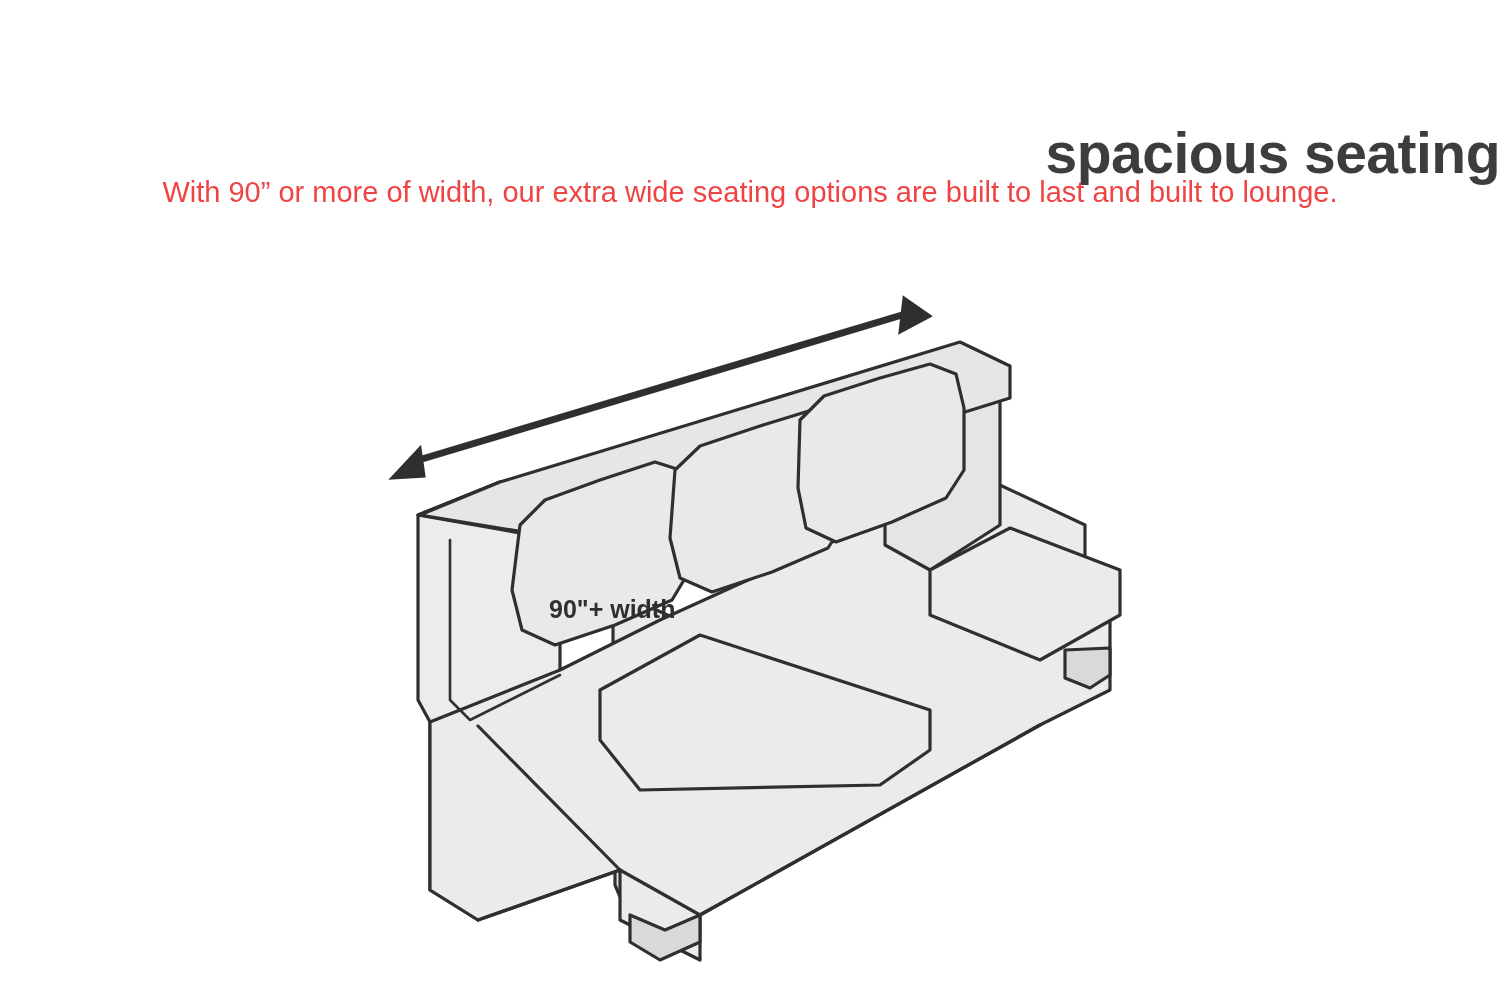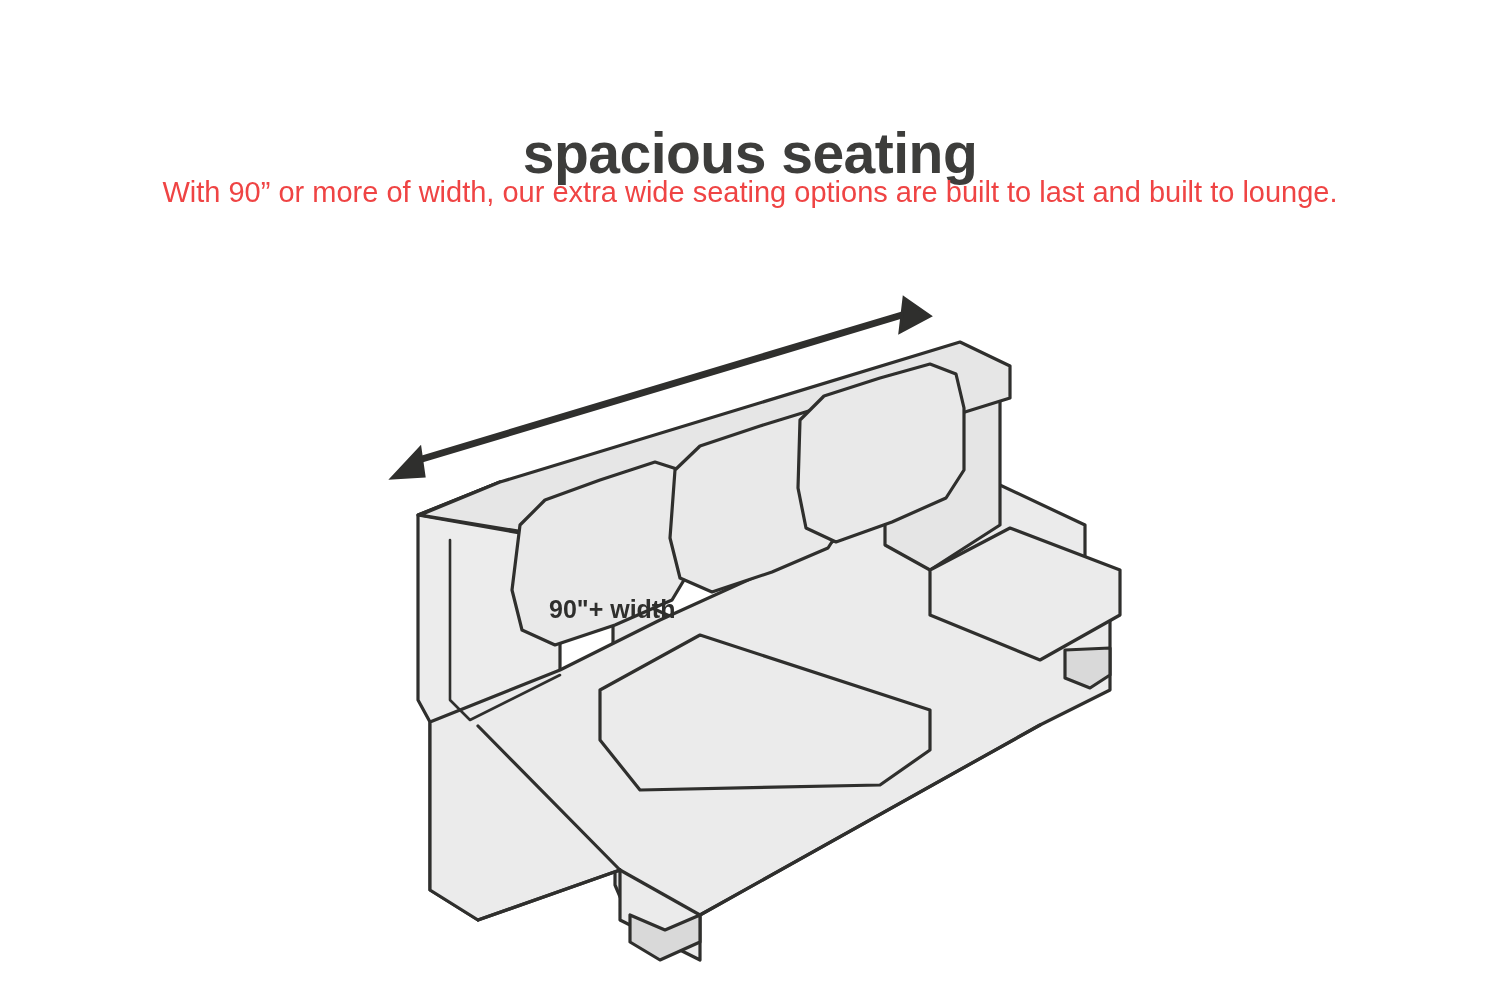--- a/index.html
+++ b/index.html
@@ -17,21 +17,21 @@
   }
   .page {
     position: absolute;
     inset: 0;
   }
   .headline {
     position: absolute;
     top: 86px;
     left: 0;
     width: 1500px;
-    text-align: center;
+    text-align: right;
     font-size: 57px;
     font-weight: bold;
     letter-spacing: -0.5px;
     color: #3d3d3b;
     line-height: 1.05;
   }
   .subcopy {
     position: absolute;
     top: 172px;
     left: 50%;

